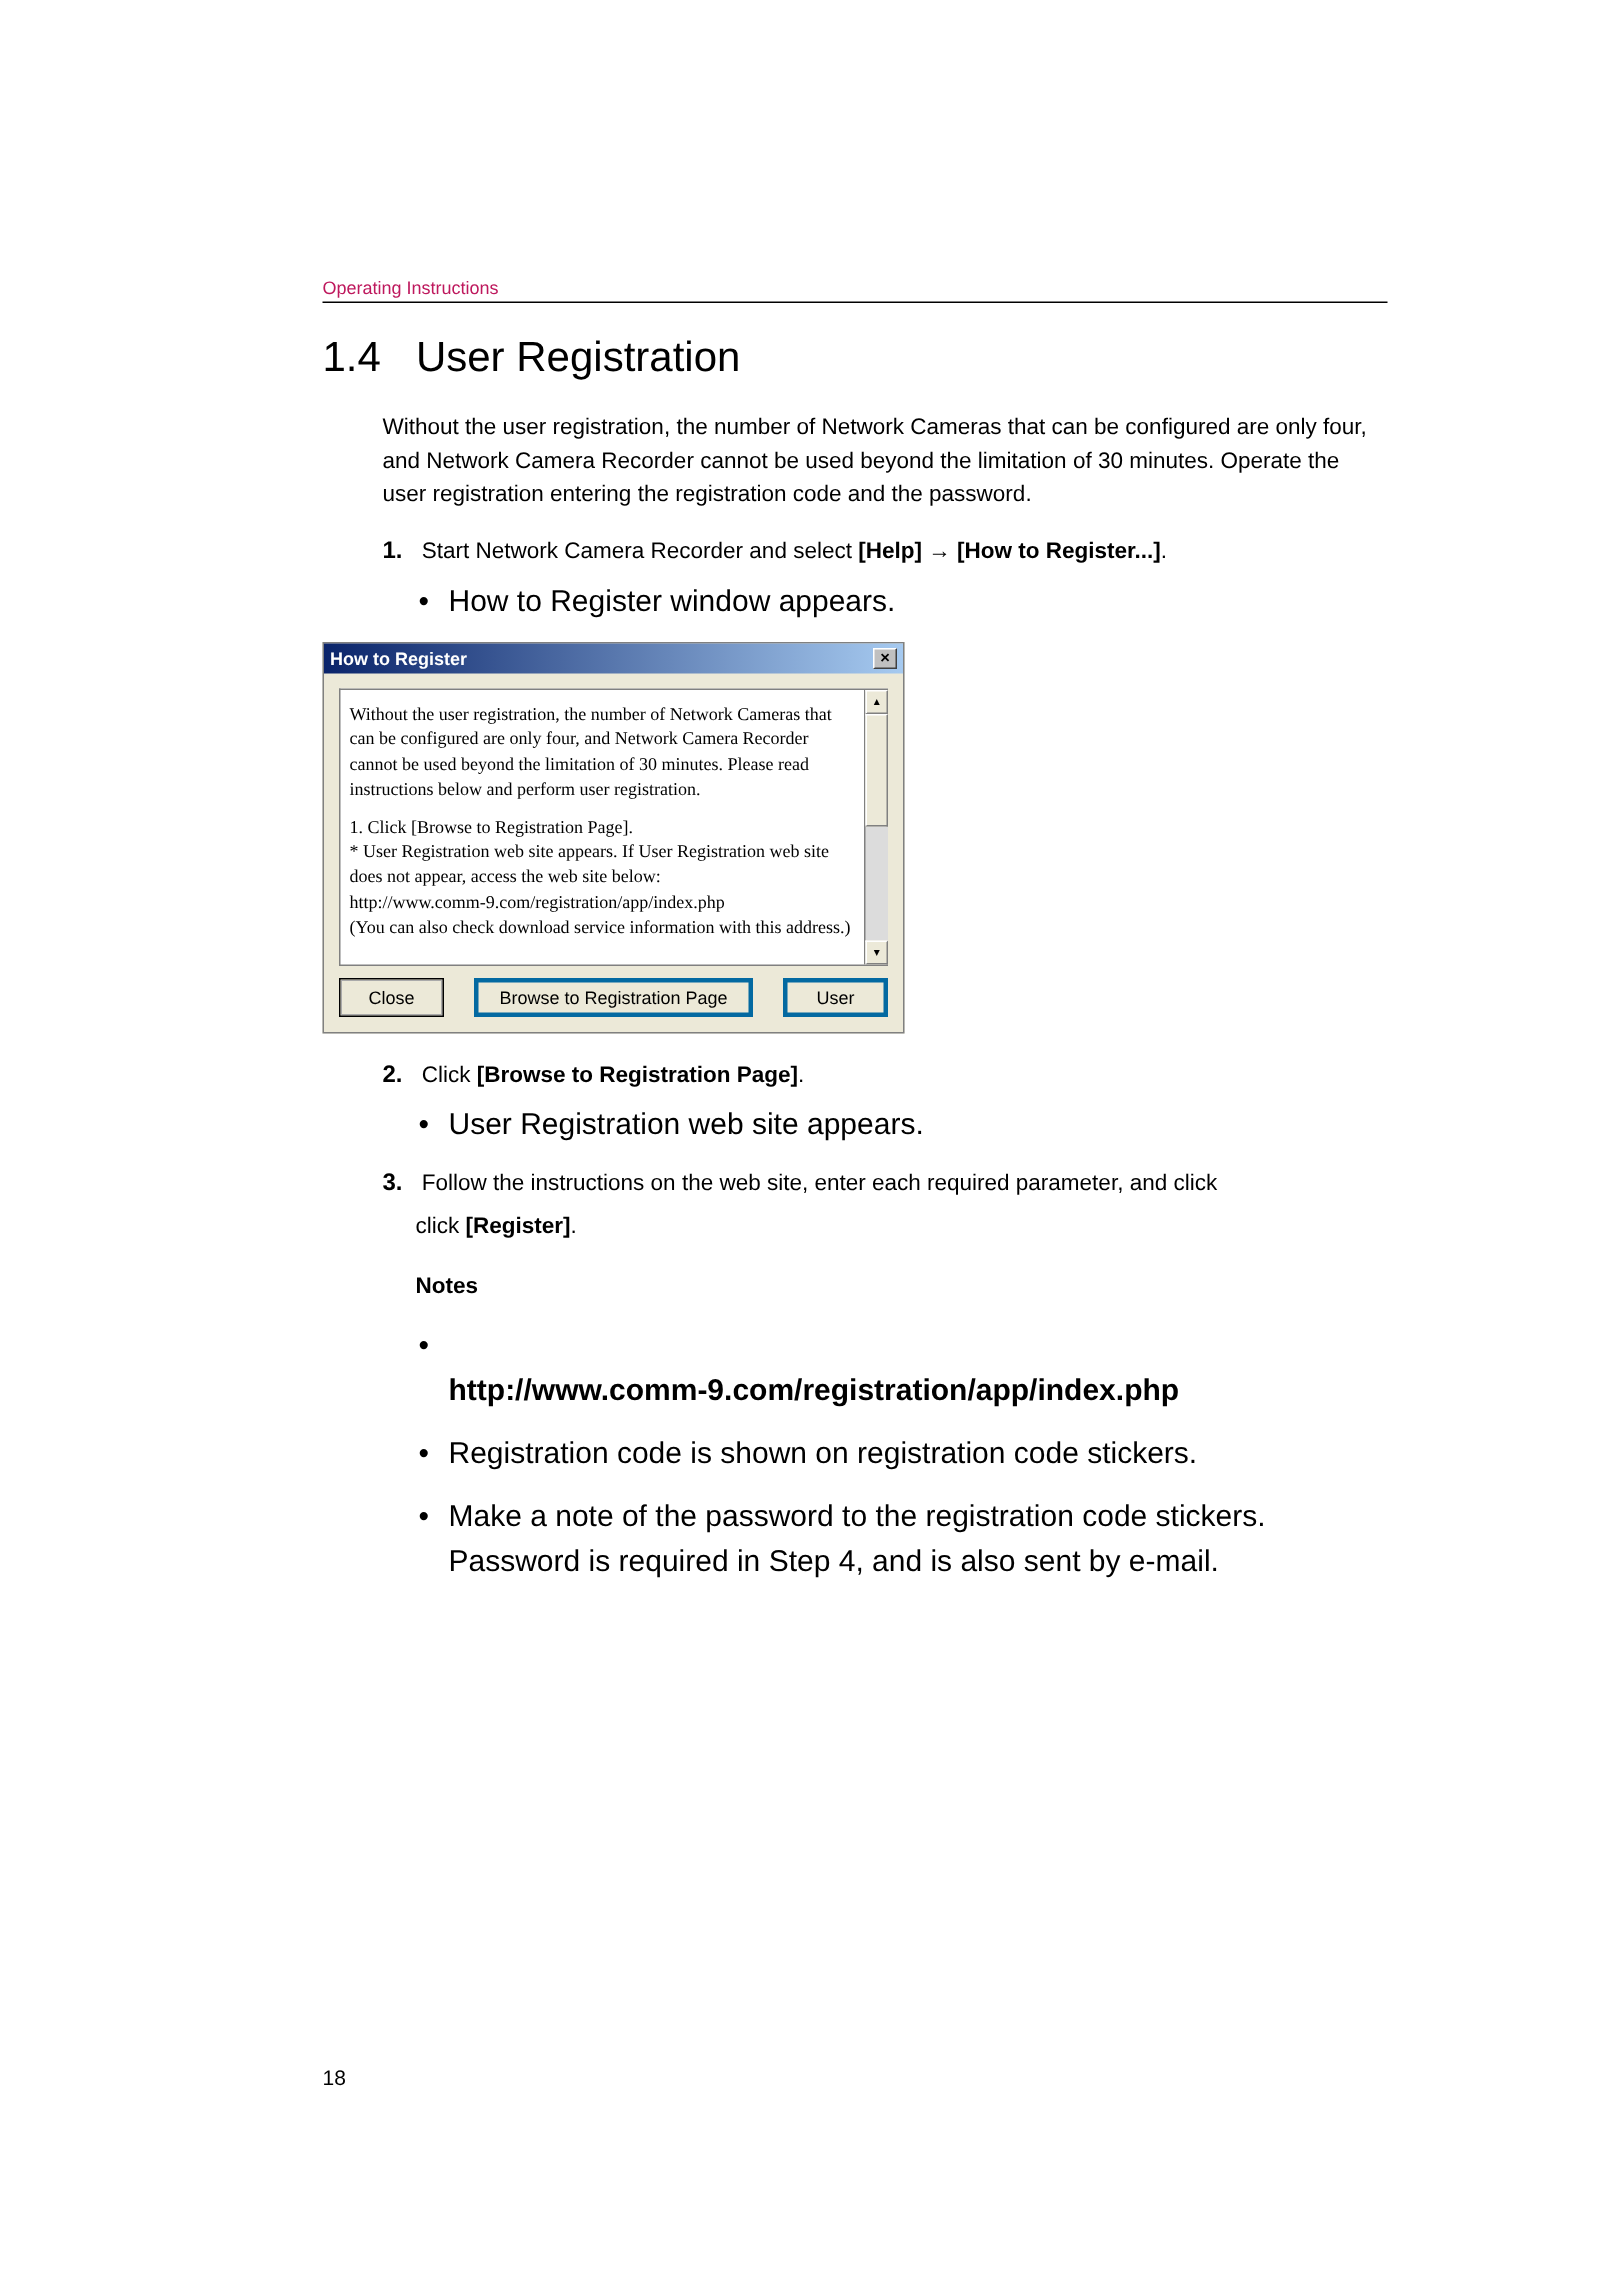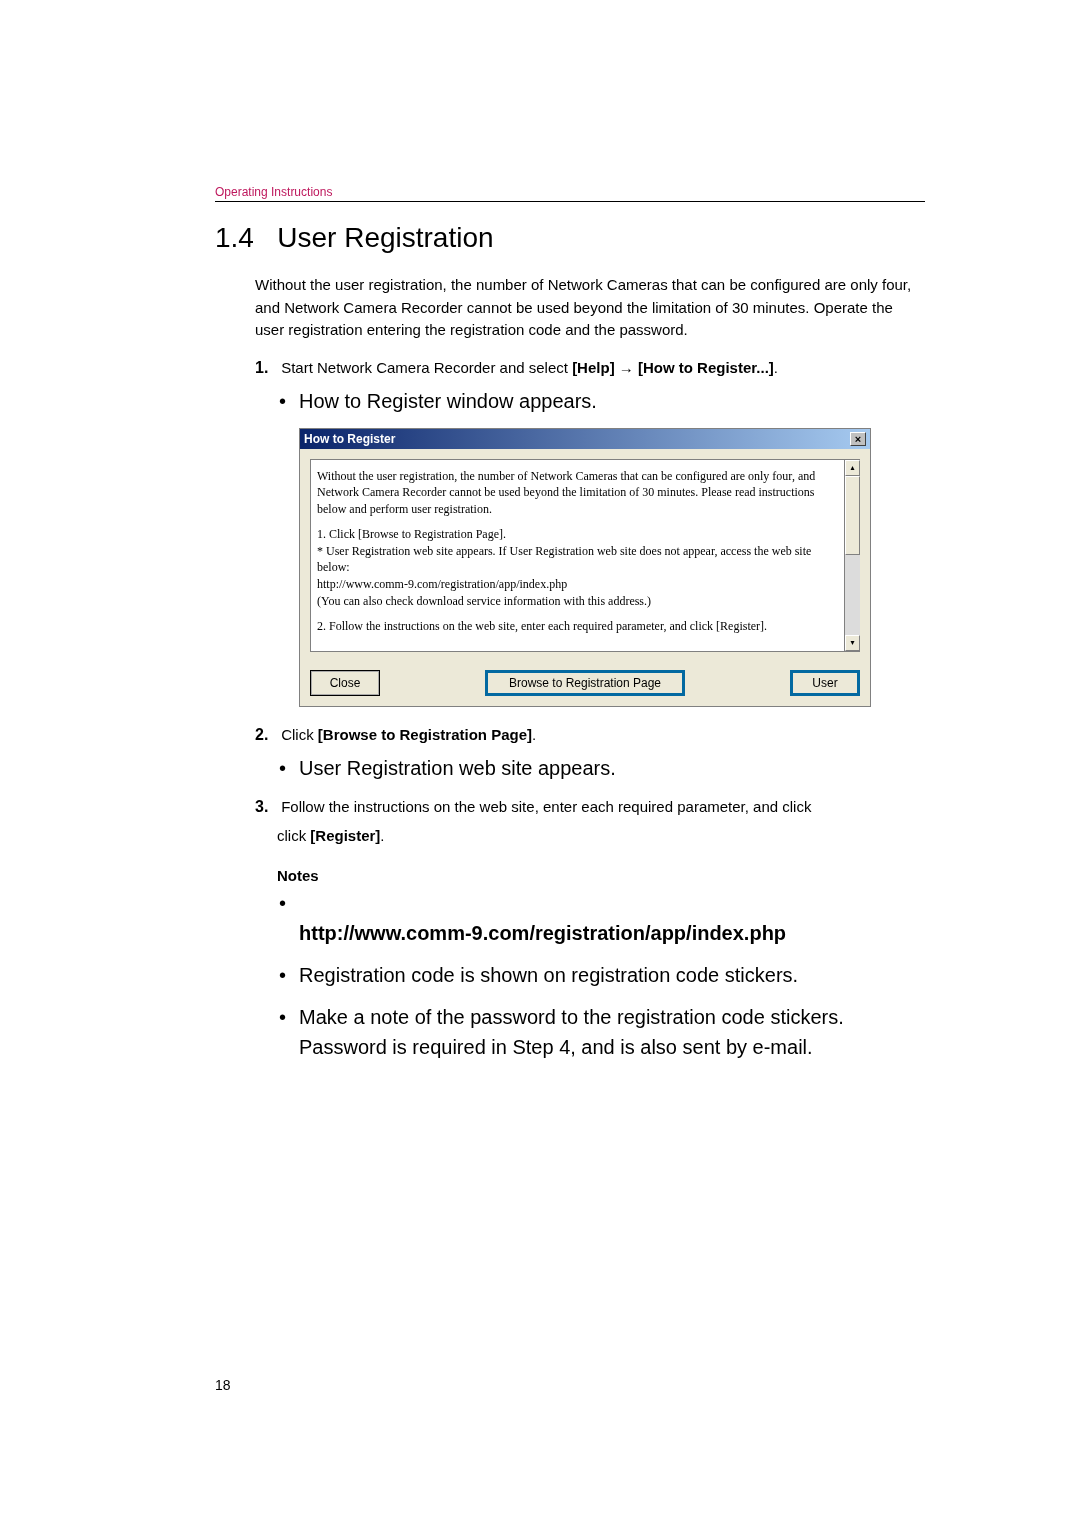--- a/index.html
+++ b/index.html
@@ -56,26 +56,25 @@
     }
     .bullet-item::before {
       content: "•";
       position: absolute;
       left: -20px;
     }
     .notes-heading {
       font-size: 15px;
       font-weight: bold;
       margin-left: 62px;
-      margin-bottom: 4px;
+      margin-bottom: 16px;
     }
     .dialog-wrapper {
-      margin-left: 84px;
       margin-bottom: 16px;
-      width: 572px;
+      width: 388px;
     }
     .dialog {
       border: 1px solid #808080;
       background: #ece9d8;
       font-family: Tahoma, Arial, sans-serif;
       font-size: 12px;
     }
     .dialog-titlebar {
       background: linear-gradient(to right, #0a246a, #a6caf0);
       color: #fff;
@@ -148,21 +147,21 @@
       right: 0;
       height: 50%;
       background: #ece9d8;
       border: 1px solid #fff;
       border-right-color: #808080;
       border-bottom-color: #808080;
     }
     .dialog-buttons {
       display: flex;
       justify-content: space-between;
-      padding-top: 18px;
+      padding-top: 8px;
       gap: 20px;
     }
     .dialog-btn {
       background: #ece9d8;
       border: 3px solid #0369a1;
       padding: 3px 8px;
       font-size: 12px;
       font-family: Tahoma, Arial, sans-serif;
       cursor: pointer;
       min-width: 70px;
@@ -217,21 +216,20 @@
       <span class="dialog-close">×</span>
     </div>
     <div class="dialog-body">
       <div class="text-area-wrap">
         <div class="text-area">
           <p>Without the user registration, the number of Network Cameras that can be configured are only four, and Network Camera Recorder cannot be used beyond the limitation of 30 minutes. Please read instructions below and perform user registration.</p>
           <p style="white-space:pre-line">1. Click [Browse to Registration Page].
 * User Registration web site appears. If User Registration web site does not appear, access the web site below:
 http://www.comm-9.com/registration/app/index.php
 (You can also check download service information with this address.)</p>
-          <p>2. Follow the instructions on the web site, enter each required parameter, and click [Register].</p>
         </div>
         <div class="scrollbar">
           <div class="scroll-btn">▴</div>
           <div class="scroll-track">
             <div class="scroll-thumb"></div>
           </div>
           <div class="scroll-btn">▾</div>
         </div>
       </div>
       <div class="dialog-buttons">

